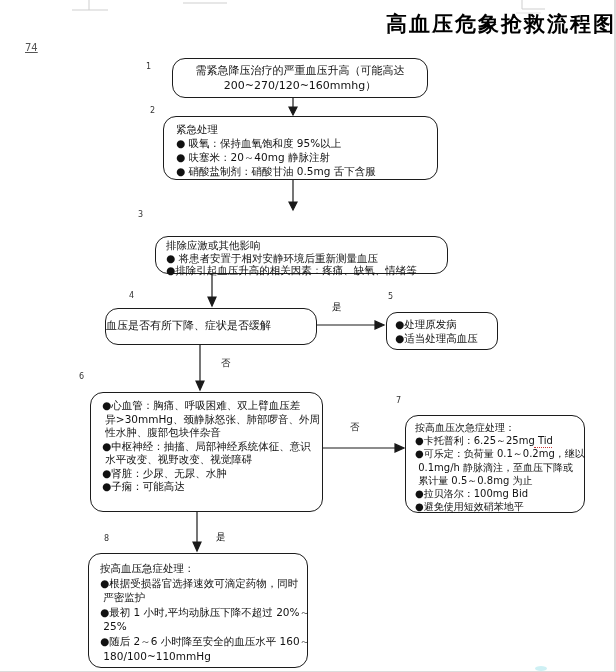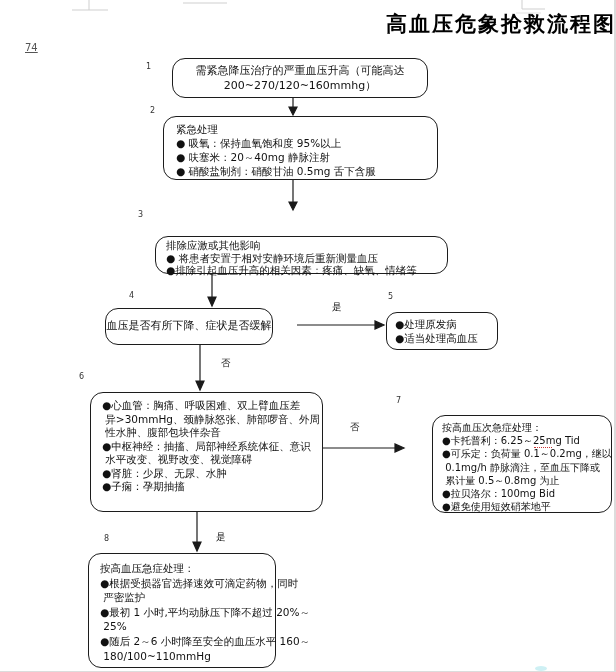--- a/index.html
+++ b/index.html
@@ -25,25 +25,25 @@
     font-size:10.5px; line-height:13.5px; color:#111;
   }
   .fbox .line { white-space:pre; }
 
   .step-num { position:absolute; font-size:8px; color:#333; }
   .edge-label { position:absolute; font-size:9.5px; color:#111; }
 
   #box1 { left:172px; top:58px;  width:256px; height:40px; text-align:center; padding-top:4px; font-size:11px; line-height:15px; }
   #box2 { left:163px; top:116px; width:275px; height:64px; padding:5px 8px 0 12px; line-height:14px; }
   #box3 { left:155px; top:212px; width:293px; height:38px; padding:2px 6px 8px 10px; line-height:12.5px;margin-top:24px; }
-  #box4 { left:105px; top:308px; width:168px; height:37px; text-align:center; font-size:11px; line-height:33px; }
+  #box4 { left:105px; top:308px; width:212px; height:37px; font-size:11px; line-height:33px; }
   #box5 { left:386px; top:312px; width:112px; height:38px; padding:4px 0 0 8px; line-height:14px; border-radius:11px; }
   #box6 { left:90px;  top:392px; width:233px; height:120px; padding:6px 6px 0 11px; line-height:13.5px; }
-  #box7 { left:405px; top:415px; width:180px; height:98px; padding:5px 5px 0 9px; font-size:10px; line-height:13.2px;margin-left:27px; }
-  #box8 { left:88px;  top:553px; width:188px; height:115px; padding:7px 8px 0 11px; line-height:14.6px; }
+  #box7 { left:405px; top:415px; width:180px; height:98px; padding:5px 5px 0 9px; font-size:10px; line-height:13.2px; }
+  #box8 { left:88px;  top:553px; width:220px; height:115px; padding:7px 8px 0 11px; line-height:14.6px; }
 
   .spell-underline { position:absolute; left:534px; top:445px; width:18px; height:2px; border-bottom:1px dotted #cc3333; }
   .artifact { position:absolute; left:535px; top:666px; width:12px; height:5px; background:rgba(80,200,215,0.28); border-radius:50%; }
 </style>
 </head>
 <body>
 
 <div id="page">
 
   <div class="doc-title">高血压危象抢救流程图</div>
@@ -117,21 +117,21 @@
     <div class="line">●适当处理高血压</div>
   </div>
 
   <div class="fbox" id="box6">
     <div class="line">●心血管：胸痛、呼吸困难、双上臂血压差</div>
     <div class="line"> 异&gt;30mmHg、颈静脉怒张、肺部啰音、外周</div>
     <div class="line"> 性水肿、腹部包块伴杂音</div>
     <div class="line">●中枢神经：抽搐、局部神经系统体征、意识</div>
     <div class="line"> 水平改变、视野改变、视觉障碍</div>
     <div class="line">●肾脏：少尿、无尿、水肿</div>
-    <div class="line">●子痫：孕期抽搐</div>
+    <div class="line">●子痫：可能高达</div>
   </div>
 
   <div class="fbox" id="box7">
     <div class="line">按高血压次急症处理：</div>
     <div class="line">●卡托普利：6.25～25mg Tid</div>
     <div class="line">●可乐定：负荷量 0.1～0.2mg，继以</div>
     <div class="line"> 0.1mg/h 静脉滴注，至血压下降或</div>
     <div class="line"> 累计量 0.5～0.8mg 为止</div>
     <div class="line">●拉贝洛尔：100mg Bid</div>
     <div class="line">●避免使用短效硝苯地平</div>

